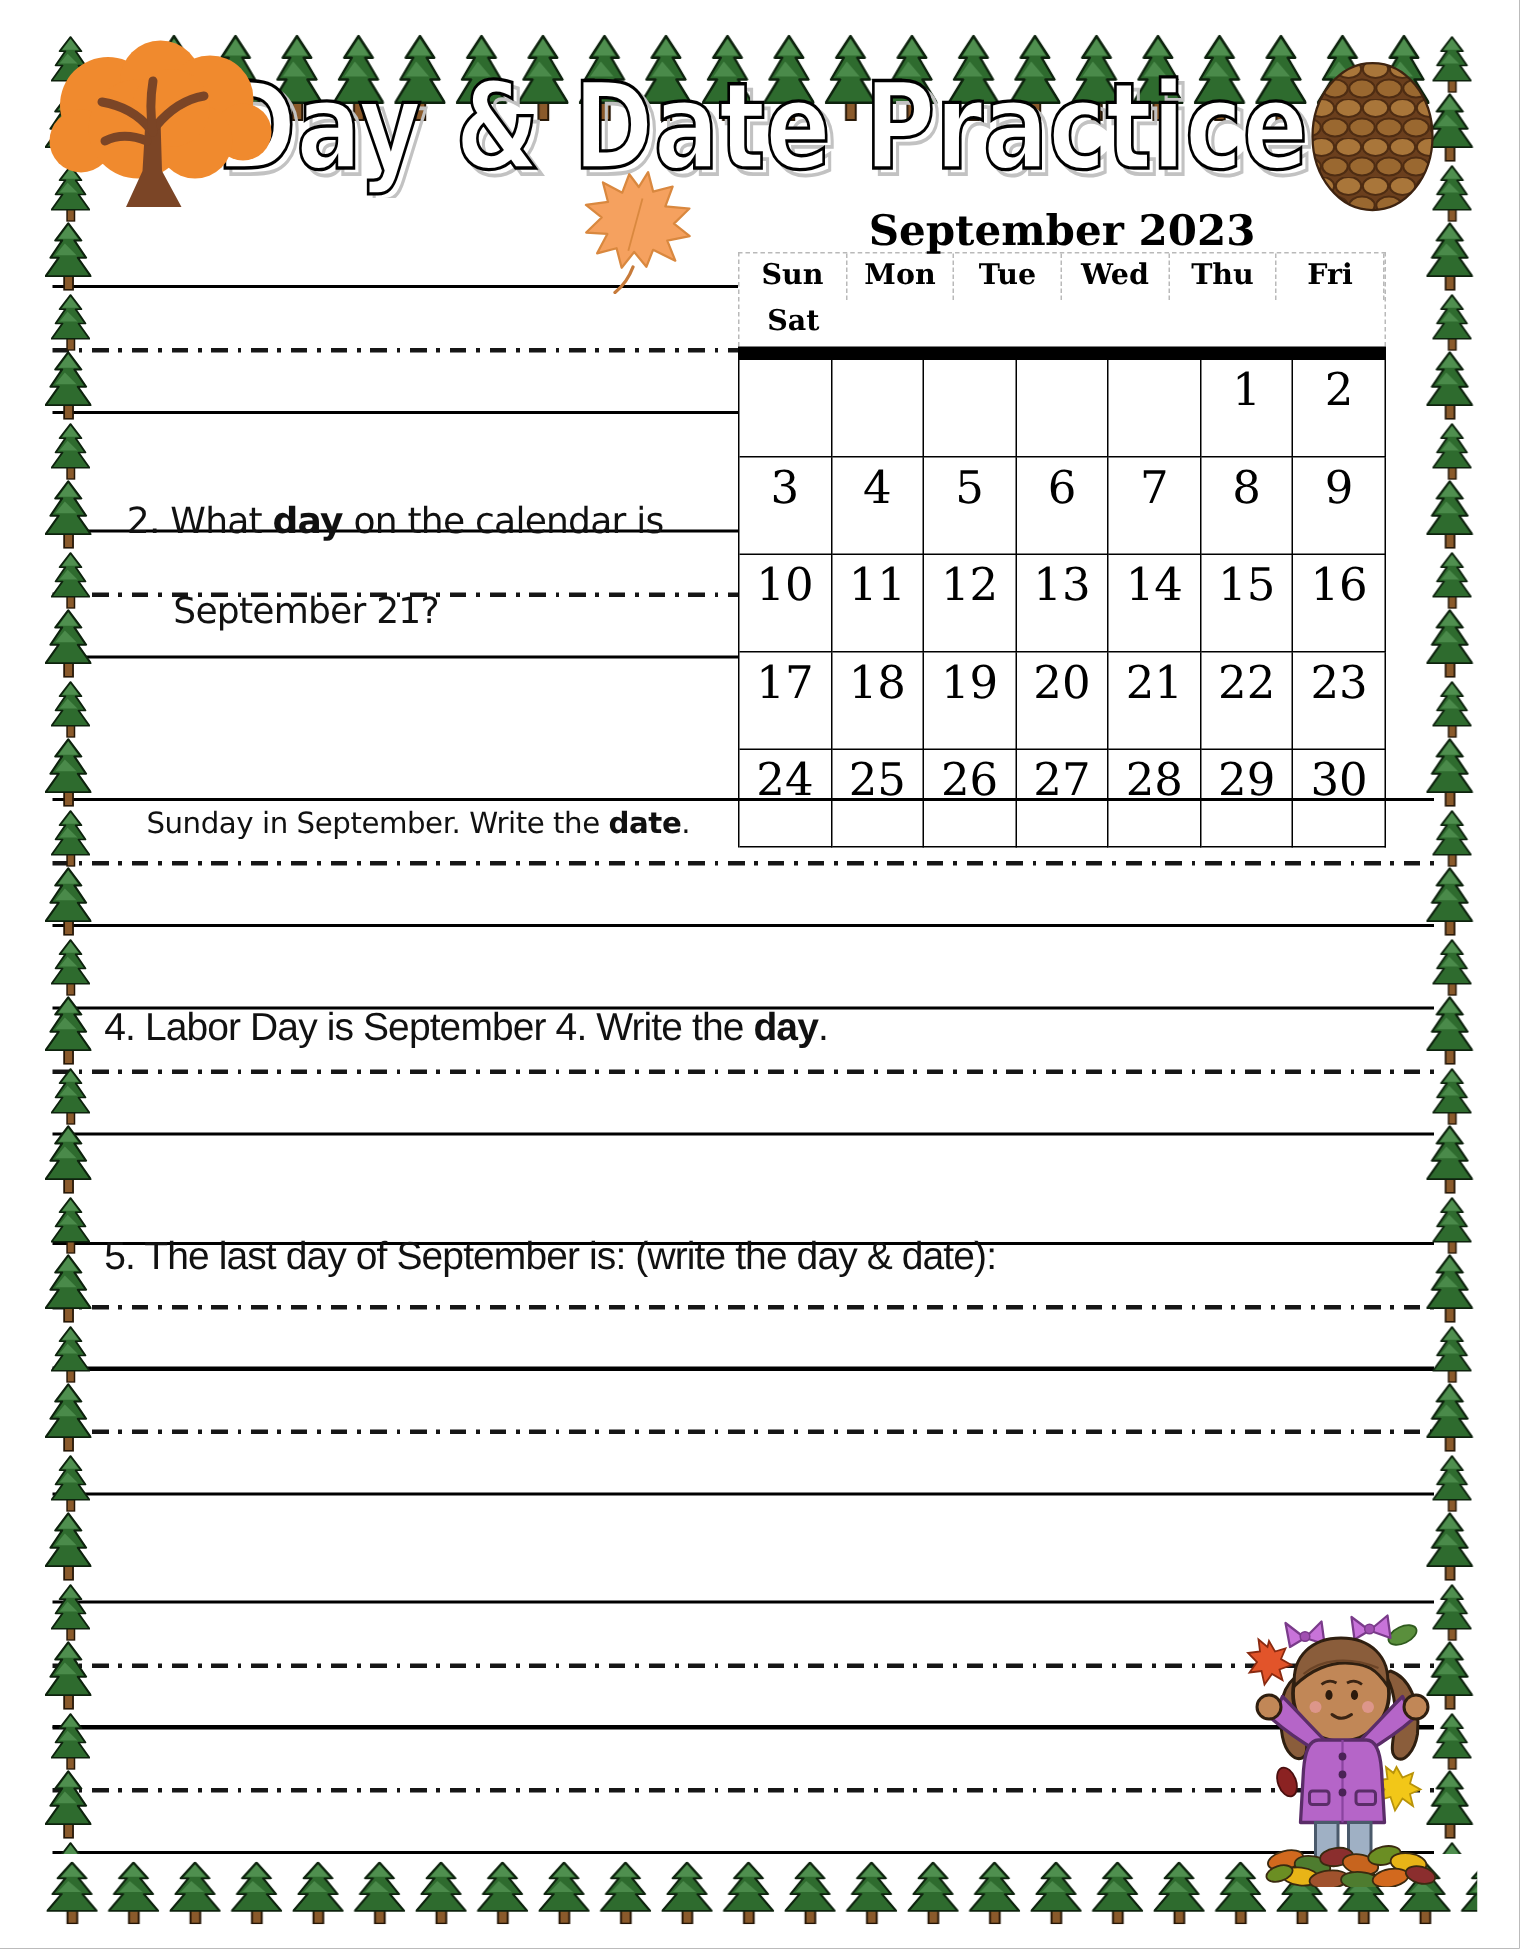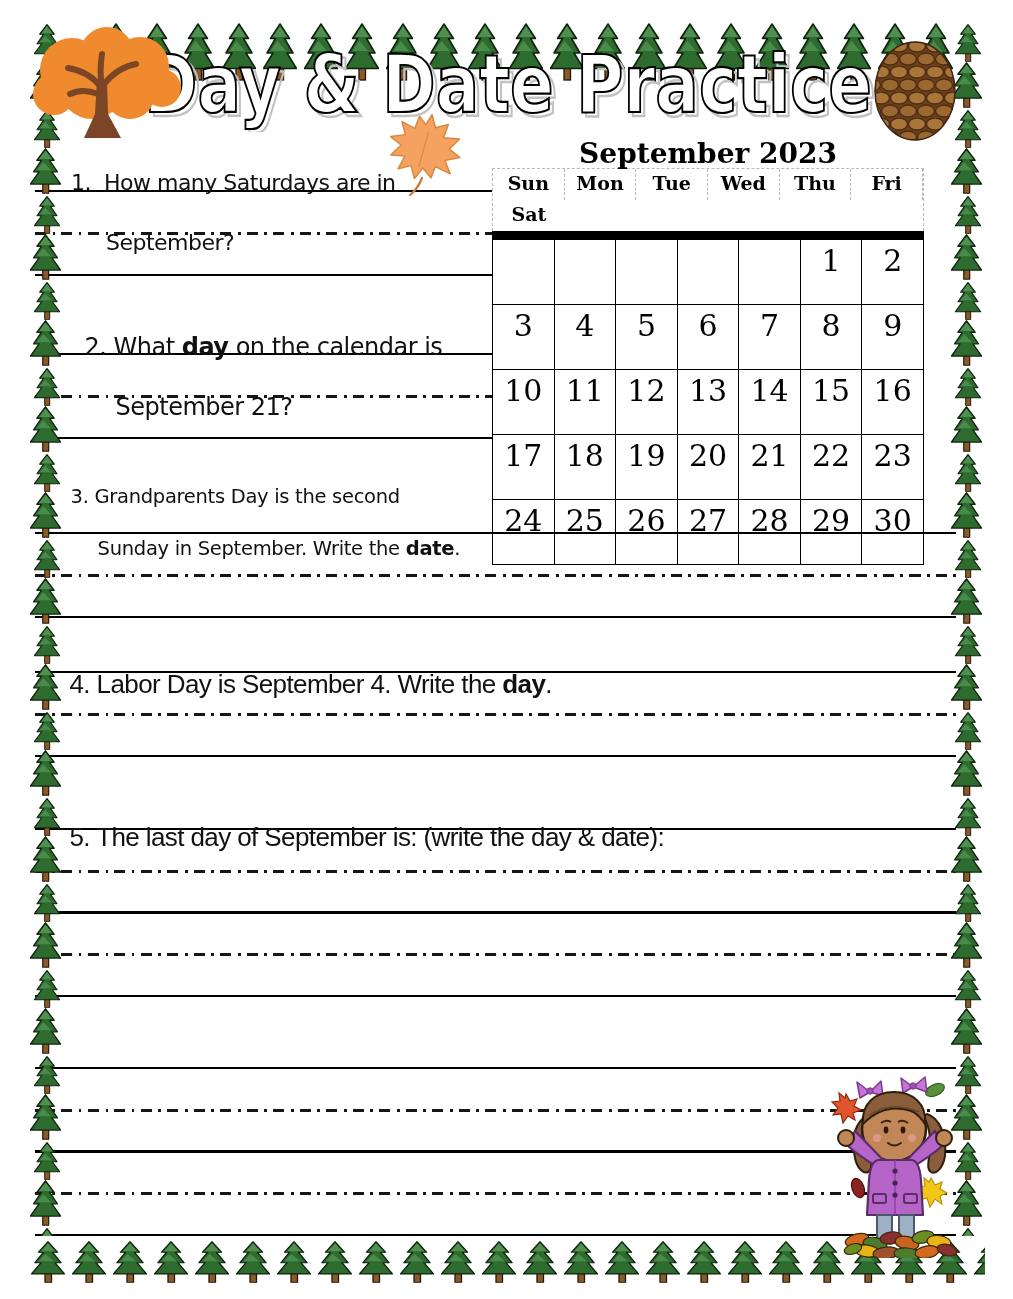--- a/index.html
+++ b/index.html
@@ -117,32 +117,28 @@
     <div class="wl solid l1"></div>
     <div class="wl dashdot l2"></div>
     <div class="wl solid l3"></div>
   </div>
   <div class="lineset ls8">
     <div class="wl solid l1"></div>
     <div class="wl dashdot l2"></div>
     <div class="wl solid l3"></div>
   </div>
 
-  <div class="q q1">
-    <span>1.  How many Saturdays are in</span><br>
-    <span class="ind">September?</span>
-  </div>
 
   <div class="q q2">
     <span>2. What </span><b>day</b><span> on the calendar is</span><br>
     <span class="ind">September 21?</span>
   </div>
 
   <div class="q q3">
-    <span>3. Grandparents Day is the second</span><br>
+    <br>
     <span class="ind">Sunday in September. Write the </span><b>date</b><span>.</span>
   </div>
 
   <div class="q qn q4">
     <span>4. Labor Day is September 4. Write the </span><b>day</b><span>.</span>
   </div>
 
   <div class="q qn q5">
     <span>5. The last day of September is: (write the day &amp; date):</span>
   </div>

